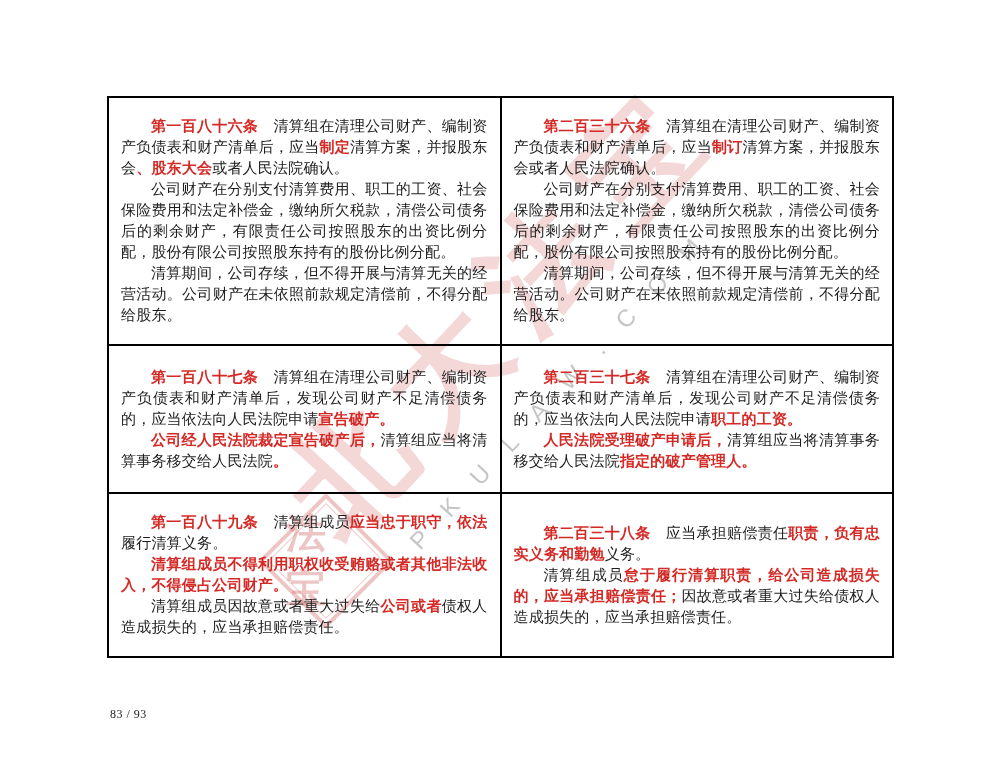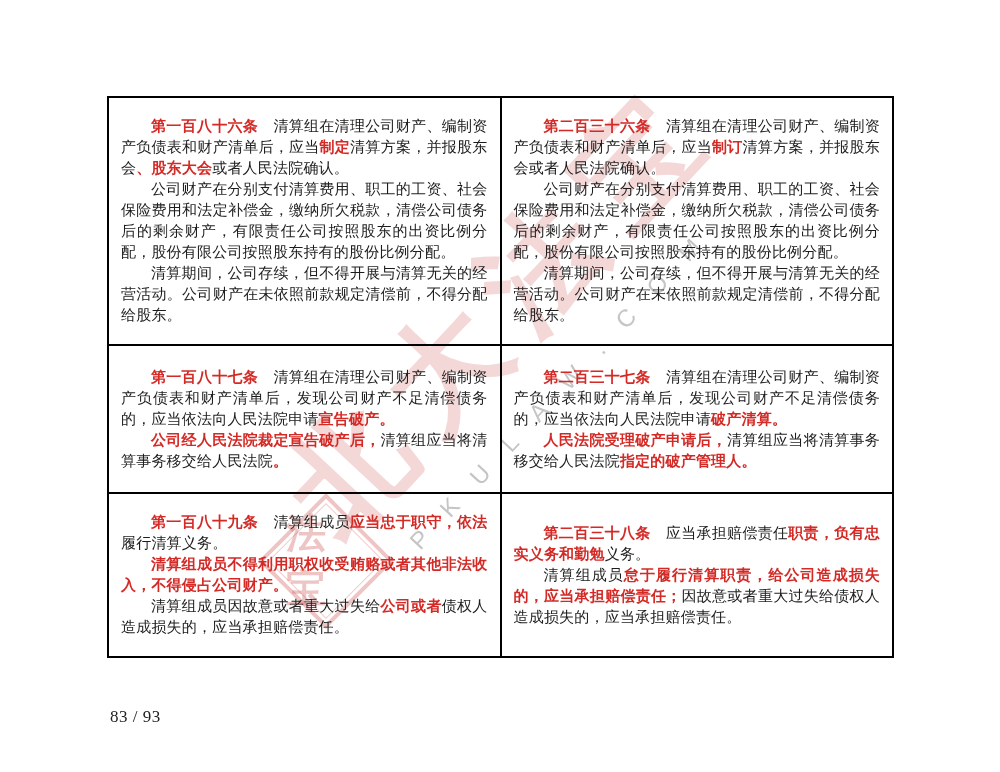--- a/index.html
+++ b/index.html
@@ -60,21 +60,21 @@
     padding:18px 12px;
     font-size:15px;line-height:21px;color:var(--ink);
     text-align:justify;
     letter-spacing:0.2px;
   }
   table.cmp p{margin:0;text-indent:2em;}
   table.cmp .red{color:var(--red);font-weight:bold;}
   
   .footer{
     position:absolute;left:110px;top:707px;z-index:1;
-    font-size:17px;color:#222222;letter-spacing:0.5px;
+    font-size:12px;color:#222222;letter-spacing:0.5px;
   }
 </style>
 </head>
 <body>
 
 <div class="page">
 
   <div class="wm-layer">
     <div class="wm-calligraphy">北大法宝</div>
     <div class="wm-latin">PKULAW.COM</div>
@@ -98,21 +98,21 @@
             <p><span>公司财产在分别支付清算费用、职工的工资、社会保险费用和法定补偿金，缴纳所欠税款，清偿公司债务后的剩余财产，有限责任公司按照股东的出资比例分配，股份有限公司按照股东持有的股份比例分配。</span></p>
             <p><span>清算期间，公司存续，但不得开展与清算无关的经营活动。公司财产在未依照前款规定清偿前，不得分配给股东。</span></p>
           </td>
         </tr>
         <tr style="height: 148px;">
           <td>
             <p><span class="red">第一百八十七条</span><span>　清算组在清理公司财产、编制资产负债表和财产清单后，发现公司财产不足清偿债务的，应当依法向人民法院申请</span><span class="red">宣告破产。</span></p>
             <p><span class="red">公司经人民法院裁定宣告破产后，</span><span>清算组应当将清算事务移交给人民法院</span><span class="red">。</span></p>
           </td>
           <td>
-            <p><span class="red">第二百三十七条</span><span>　清算组在清理公司财产、编制资产负债表和财产清单后，发现公司财产不足清偿债务的，应当依法向人民法院申请</span><span class="red">破产清算。</span></p>
+            <p><span class="red">第二百三十七条</span><span>　清算组在清理公司财产、编制资产负债表和财产清单后，发现公司财产不足清偿债务的，应当依法向人民法院申请</span><span class="red">职工的工资。</span></p>
             <p><span class="red">人民法院受理破产申请后，</span><span>清算组应当将清算事务移交给人民法院</span><span class="red">指定的破产管理人。</span></p>
           </td>
         </tr>
         <tr style="height: 120px;">
           <td>
             <p><span class="red">第一百八十九条</span><span>　清算组成员</span><span class="red">应当忠于职守，依法</span><span>履行清算义务。</span></p>
             <p><span class="red">清算组成员不得利用职权收受贿赂或者其他非法收入，不得侵占公司财产。</span></p>
             <p><span>清算组成员因故意或者重大过失给</span><span class="red">公司或者</span><span>债权人造成损失的，应当承担赔偿责任。</span></p>
           </td>
           <td>

